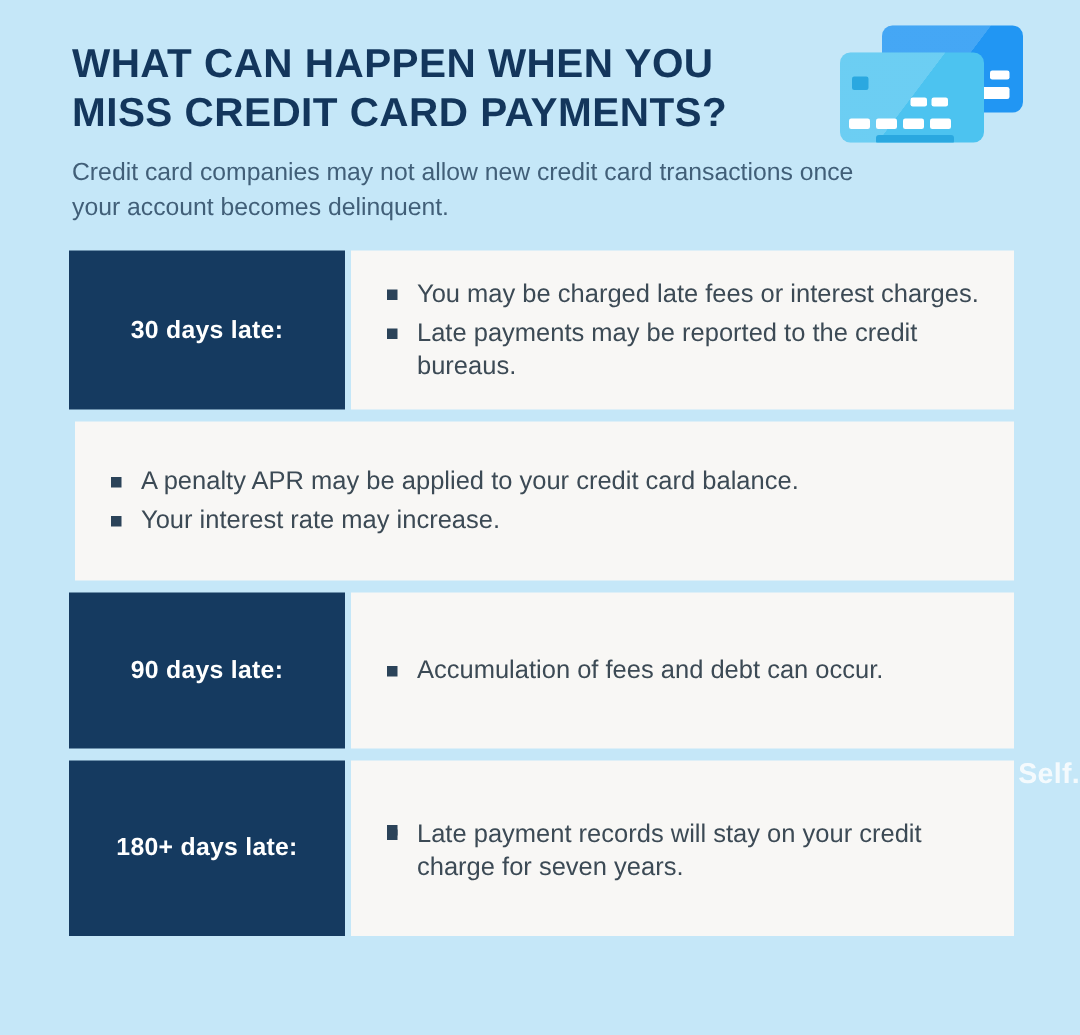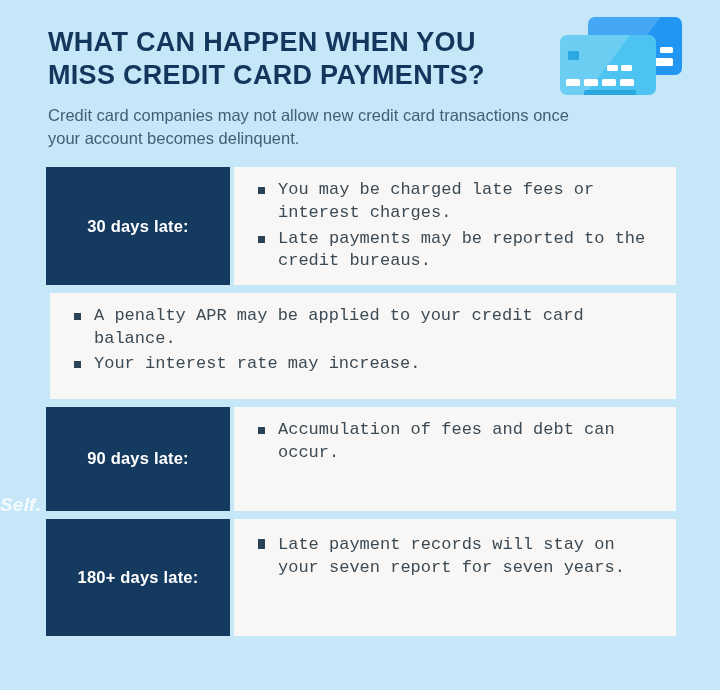--- a/index.html
+++ b/index.html
@@ -172,21 +172,21 @@
     letter-spacing: 0.2px;
   }
   .row-body {
     flex: 1 1 auto;
     background: #f8f7f5;
     margin-left: 4px;
     box-sizing: border-box;
     padding: 12px 18px 12px 22px;
     display: flex;
     flex-direction: column;
-    font-family: Liberation Mono, monospace;
+    justify-content: center;
   }
   .bullets {
     margin: 0;
     padding: 0;
     list-style: none;
   }
   .bullet {
     position: relative;
     padding-left: 22px;
     font-size: 17px;
@@ -207,24 +207,23 @@
   
   .row.r0 .row-label, .row.r0 .row-body { min-height: 106px; }
   .row.r1 .row-label, .row.r1 .row-body { min-height: 106px; }
   .row.r2 .row-label, .row.r2 .row-body { min-height: 104px; }
   .row.r3 .row-label, .row.r3 .row-body { min-height: 117px; }
 
   
   .footer {
     position: absolute;
     left: 0;
-    bottom: 24px;
+    bottom: 12px;
     width: 100%;
-    text-align: left;
-    font-style: italic;
+    text-align: right;
   }
   .brand {
     display: inline-block;
     font-size: 19px;
     font-weight: bold;
     color: #ffffff;
     opacity: 0.82;
     letter-spacing: 0.2px;
   }
 </style>
@@ -311,21 +310,21 @@
       <div class="row-label">
         <span class="row-label-text">180+ days late:</span>
       </div>
       <div class="row-body">
         <ul class="bullets">
           <li class="bullet">
             <span class="marker"></span>
           </li>
           <li class="bullet">
             <span class="marker"></span>
-            <span>Late payment records will stay on your seven report for seven years.</span>
+            <span>Late payment records will stay on your credit charge for seven years.</span>
           </li>
         </ul>
       </div>
     </div>
 
   </div>
 
   <div class="footer">
     <span class="brand">Self.</span>
   </div>

